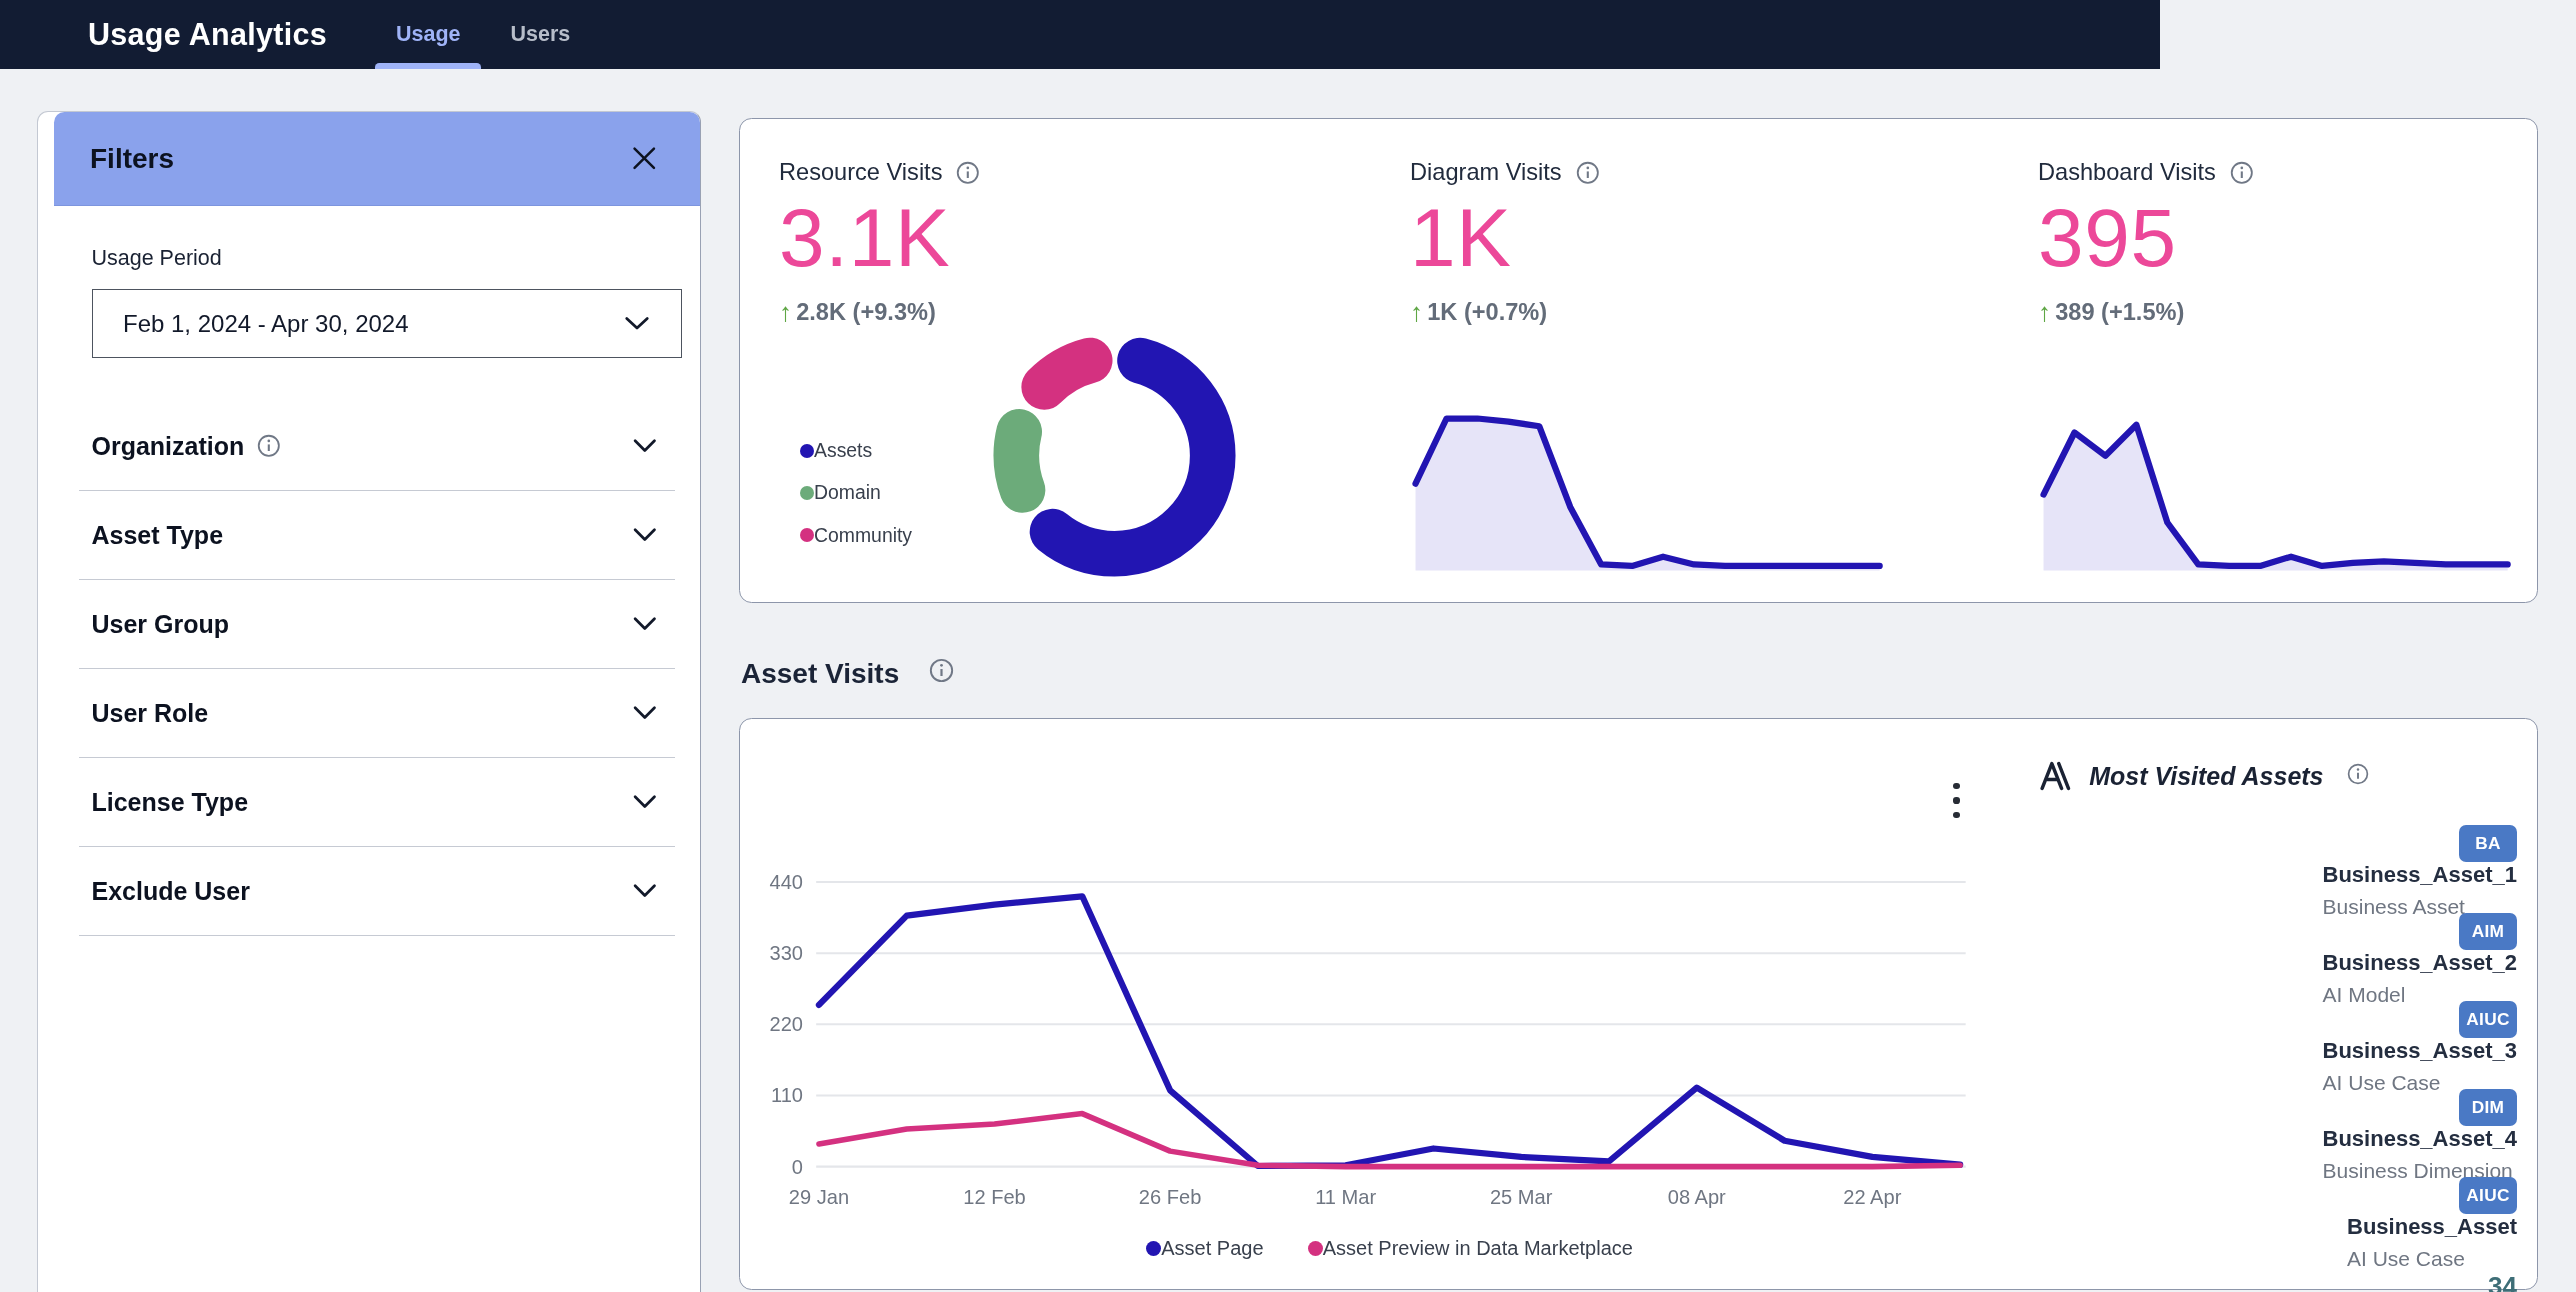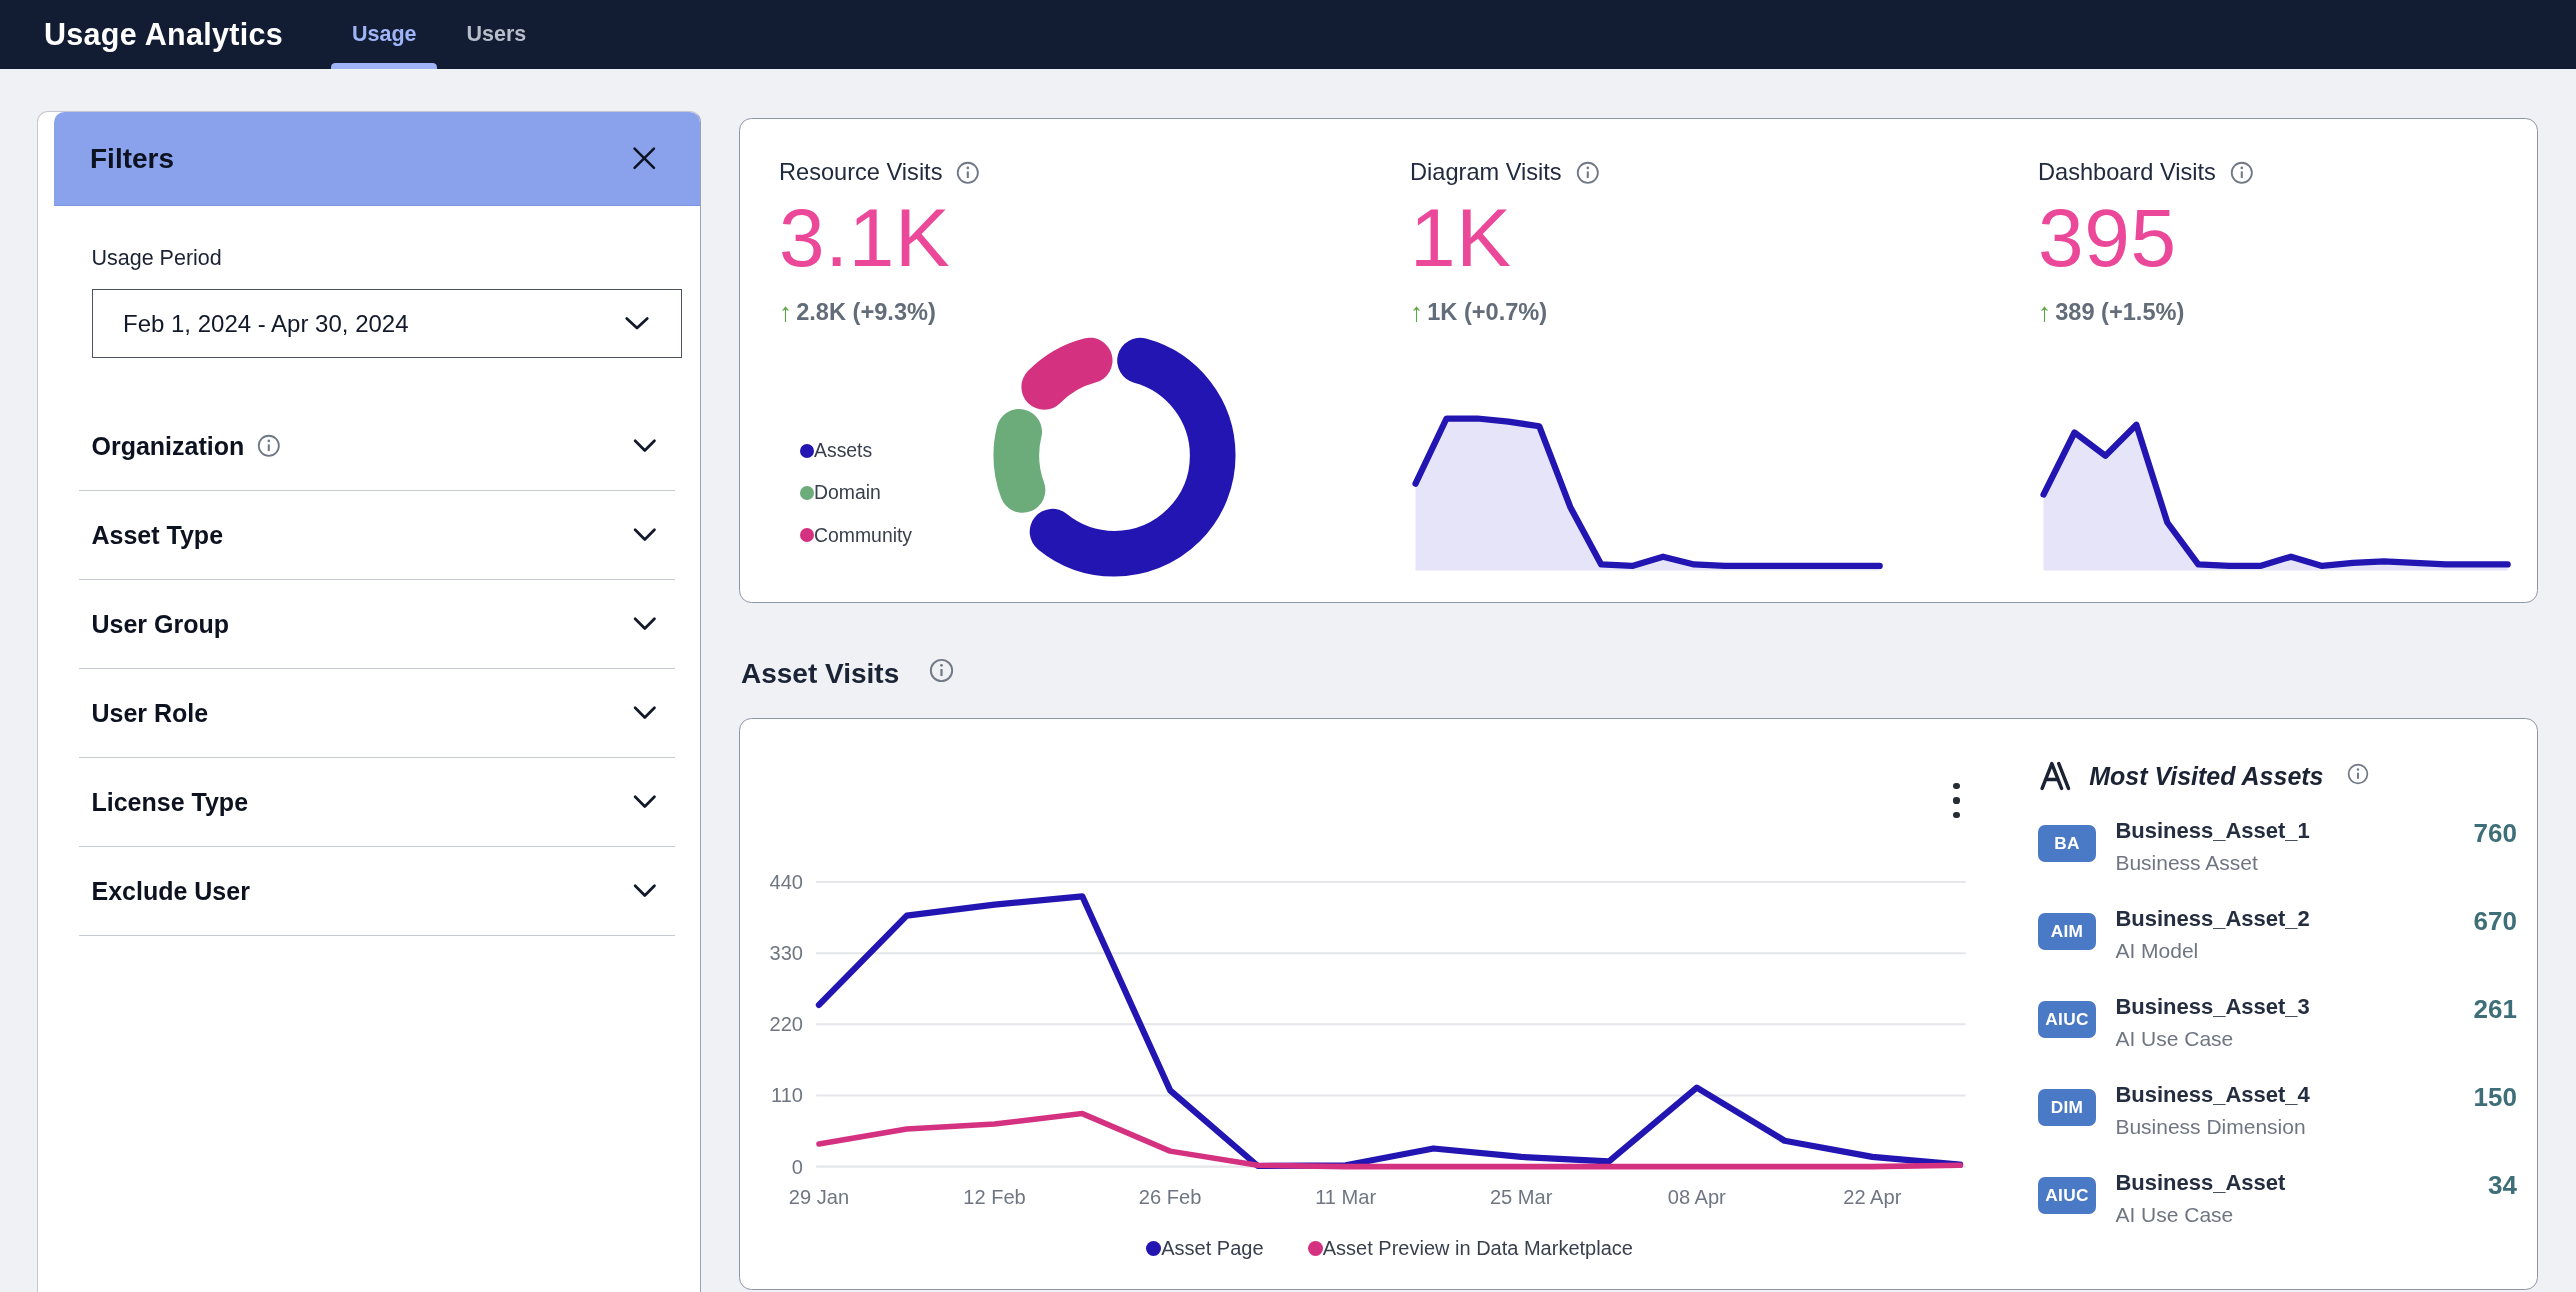--- a/index.html
+++ b/index.html
@@ -6,22 +6,22 @@
   html,body { width: 2576px; height: 1293px; }
   body {
     background: #eff1f4;
     font-family: "Liberation Sans", sans-serif;
     position: relative;
     overflow: hidden;
     color: #1a2233;
   }
   
   .topnav {
-    position: absolute; left: 0; top: 0; width: 2576px; height: 69px;
-    background: #121c33; display: flex; align-items: center;
+    position: absolute; left: 0; top: 0; width: 2160px; height: 69px;
+    background: #121c33; display: flex; align-items: center; padding-left: 44px;
   }
   .app-title { color: #ffffff; font-size: 30.5px; font-weight: 700; margin-left: 44px; letter-spacing: 0.3px; }
   .tabs { display: flex; height: 100%; margin-left: 44px; }
   .tab { position: relative; display: flex; align-items: center; padding: 0 25px; font-size: 21.5px; font-weight: 600; color: #b7bdc9; cursor: pointer; }
   .tab.active { color: #9fb3f7; }
   .tab.active .tab-underline {
     position: absolute; left: 4.2px; right: 4.2px; bottom: 0; height: 6.2px;
     background: #9fb3f7; border-radius: 4.2px 4.2px 0 0;
   }
   
@@ -80,21 +80,21 @@
   .kebab span { width: 6.2px; height: 6.2px; border-radius: 50%; background: #272c35; }
   .chart-legend {
     position: absolute; left: 78px; top: 518px; width: 1143px;
     display: flex; justify-content: center; gap: 44px;
   }
   
   .most-visited { position: absolute; left: 1298px; top: 39px; width: 479px; }
   .mv-header { display: flex; align-items: center; gap: 15.2px; }
   .mv-title { font-size: 25px; font-weight: 600; color: #1a2233; display: flex; align-items: center; gap: 23px; font-style: italic; }
   .mv-list { margin-top: 23.6px; }
-  .mv-item { display: flex; align-items: flex-start; height: 88px; cursor: pointer; }
+  .mv-item { display: flex; align-items: flex-end; height: 88px; cursor: pointer; flex-direction: column; }
   .mv-badge {
     width: 58px; height: 37px; margin-top: 7px; border-radius: 7px; background: #4a79c5;
     color: #fff; font-size: 17.3px; font-weight: 700;
     display: flex; align-items: center; justify-content: center; flex: none; letter-spacing: 0.3px;
   }
   .mv-text { margin-left: 19.4px; display: flex; flex-direction: column; gap: 7px; }
   .mv-name { font-size: 22px; font-weight: 600; color: #242e40; }
   .mv-type { font-size: 21px; color: #6f7682; }
   .mv-value { margin-left: auto; font-size: 26px; font-weight: 600; color: #3e6e77; }
   svg text { font-family: "Liberation Sans", sans-serif; }

